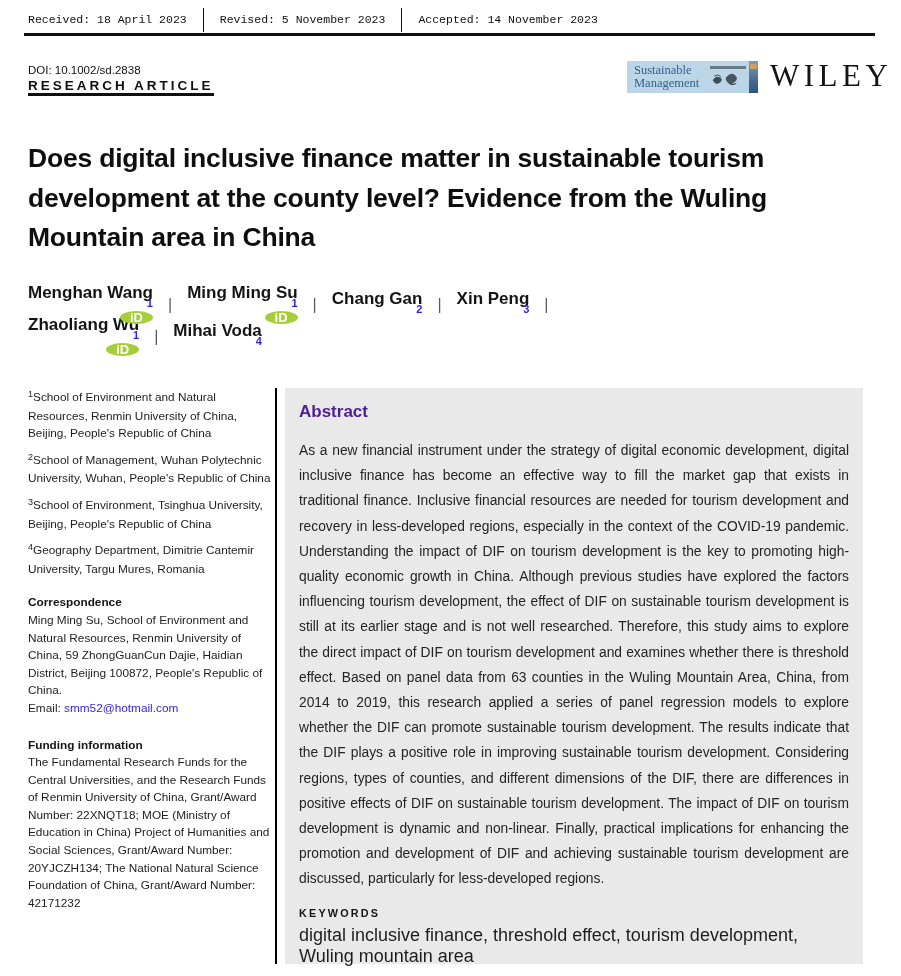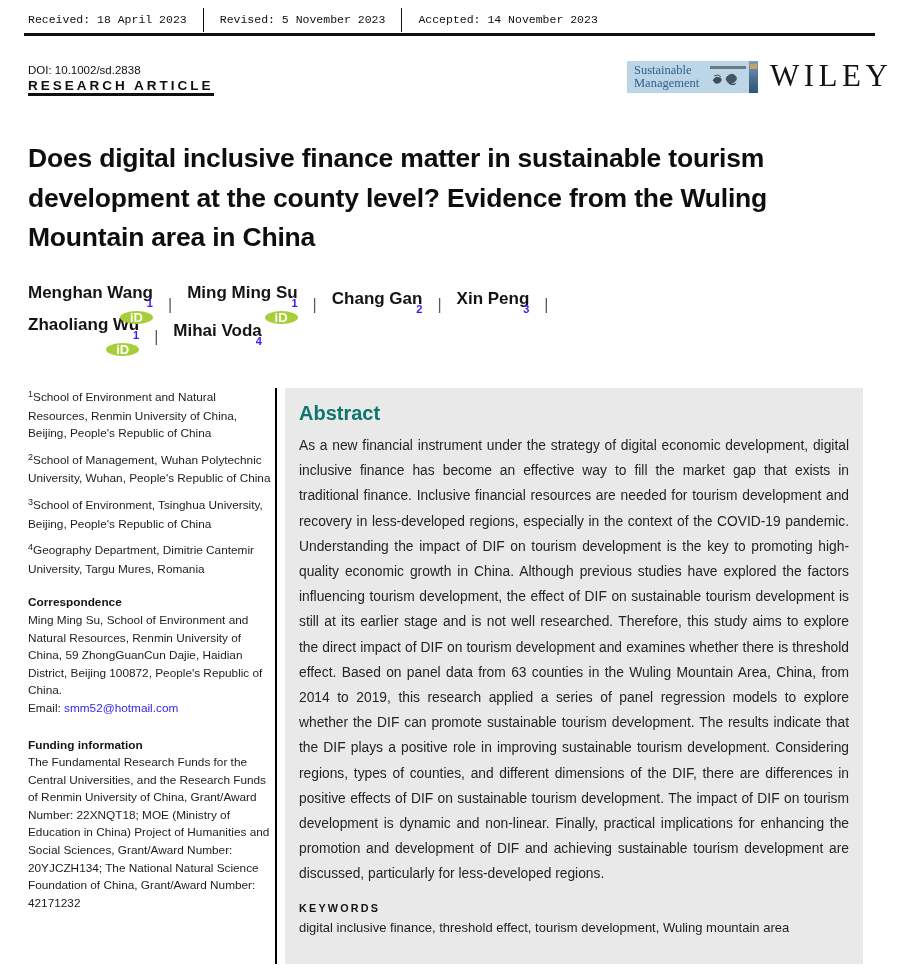--- a/index.html
+++ b/index.html
@@ -57,24 +57,24 @@
   .side-heading { font-weight:700; color:#141414; }
   .correspondence { margin-top:16px; }
   .funding { margin-top:19px; }
   .email-line {}
   .email-link { cursor:pointer; }
 
   
   .divider { position:absolute; left:275px; top:388px; width:2px; height:576px; background:#000; }
   .abstract-box { position:absolute; left:285px; top:388px; width:578px; height:576px;
     background:#e9e9e9; box-sizing:border-box; padding:12px 14px 0 14px; }
-  .abstract-heading { font-size:20px; font-weight:700; color:#0f766e; margin:2px 0 8px 0; }
+  .abstract-heading { font-size:17px; font-weight:700; color:#4c1d95; margin:2px 0 16px 0; }
   .abstract-text { font-size:13.8px; line-height:25.2px; text-align:justify; color:#242424; }
   .keywords-heading { margin-top:15px; font-size:10.8px; font-weight:700; letter-spacing:2.2px; color:#141414; }
-  .keywords-text { margin-top:6px; font-size:13px; color:#1d1d1d; }
+  .keywords-text { margin-top:6px; font-size:18px; color:#1d1d1d; }
 </style>
 </head>
 <body>
 
 <div class="page">
 
   <div class="dates-row">
     <div class="date-item">Received: 18 April 2023</div>
     <div class="date-item">Revised: 5 November 2023</div>
     <div class="date-item">Accepted: 14 November 2023</div>

